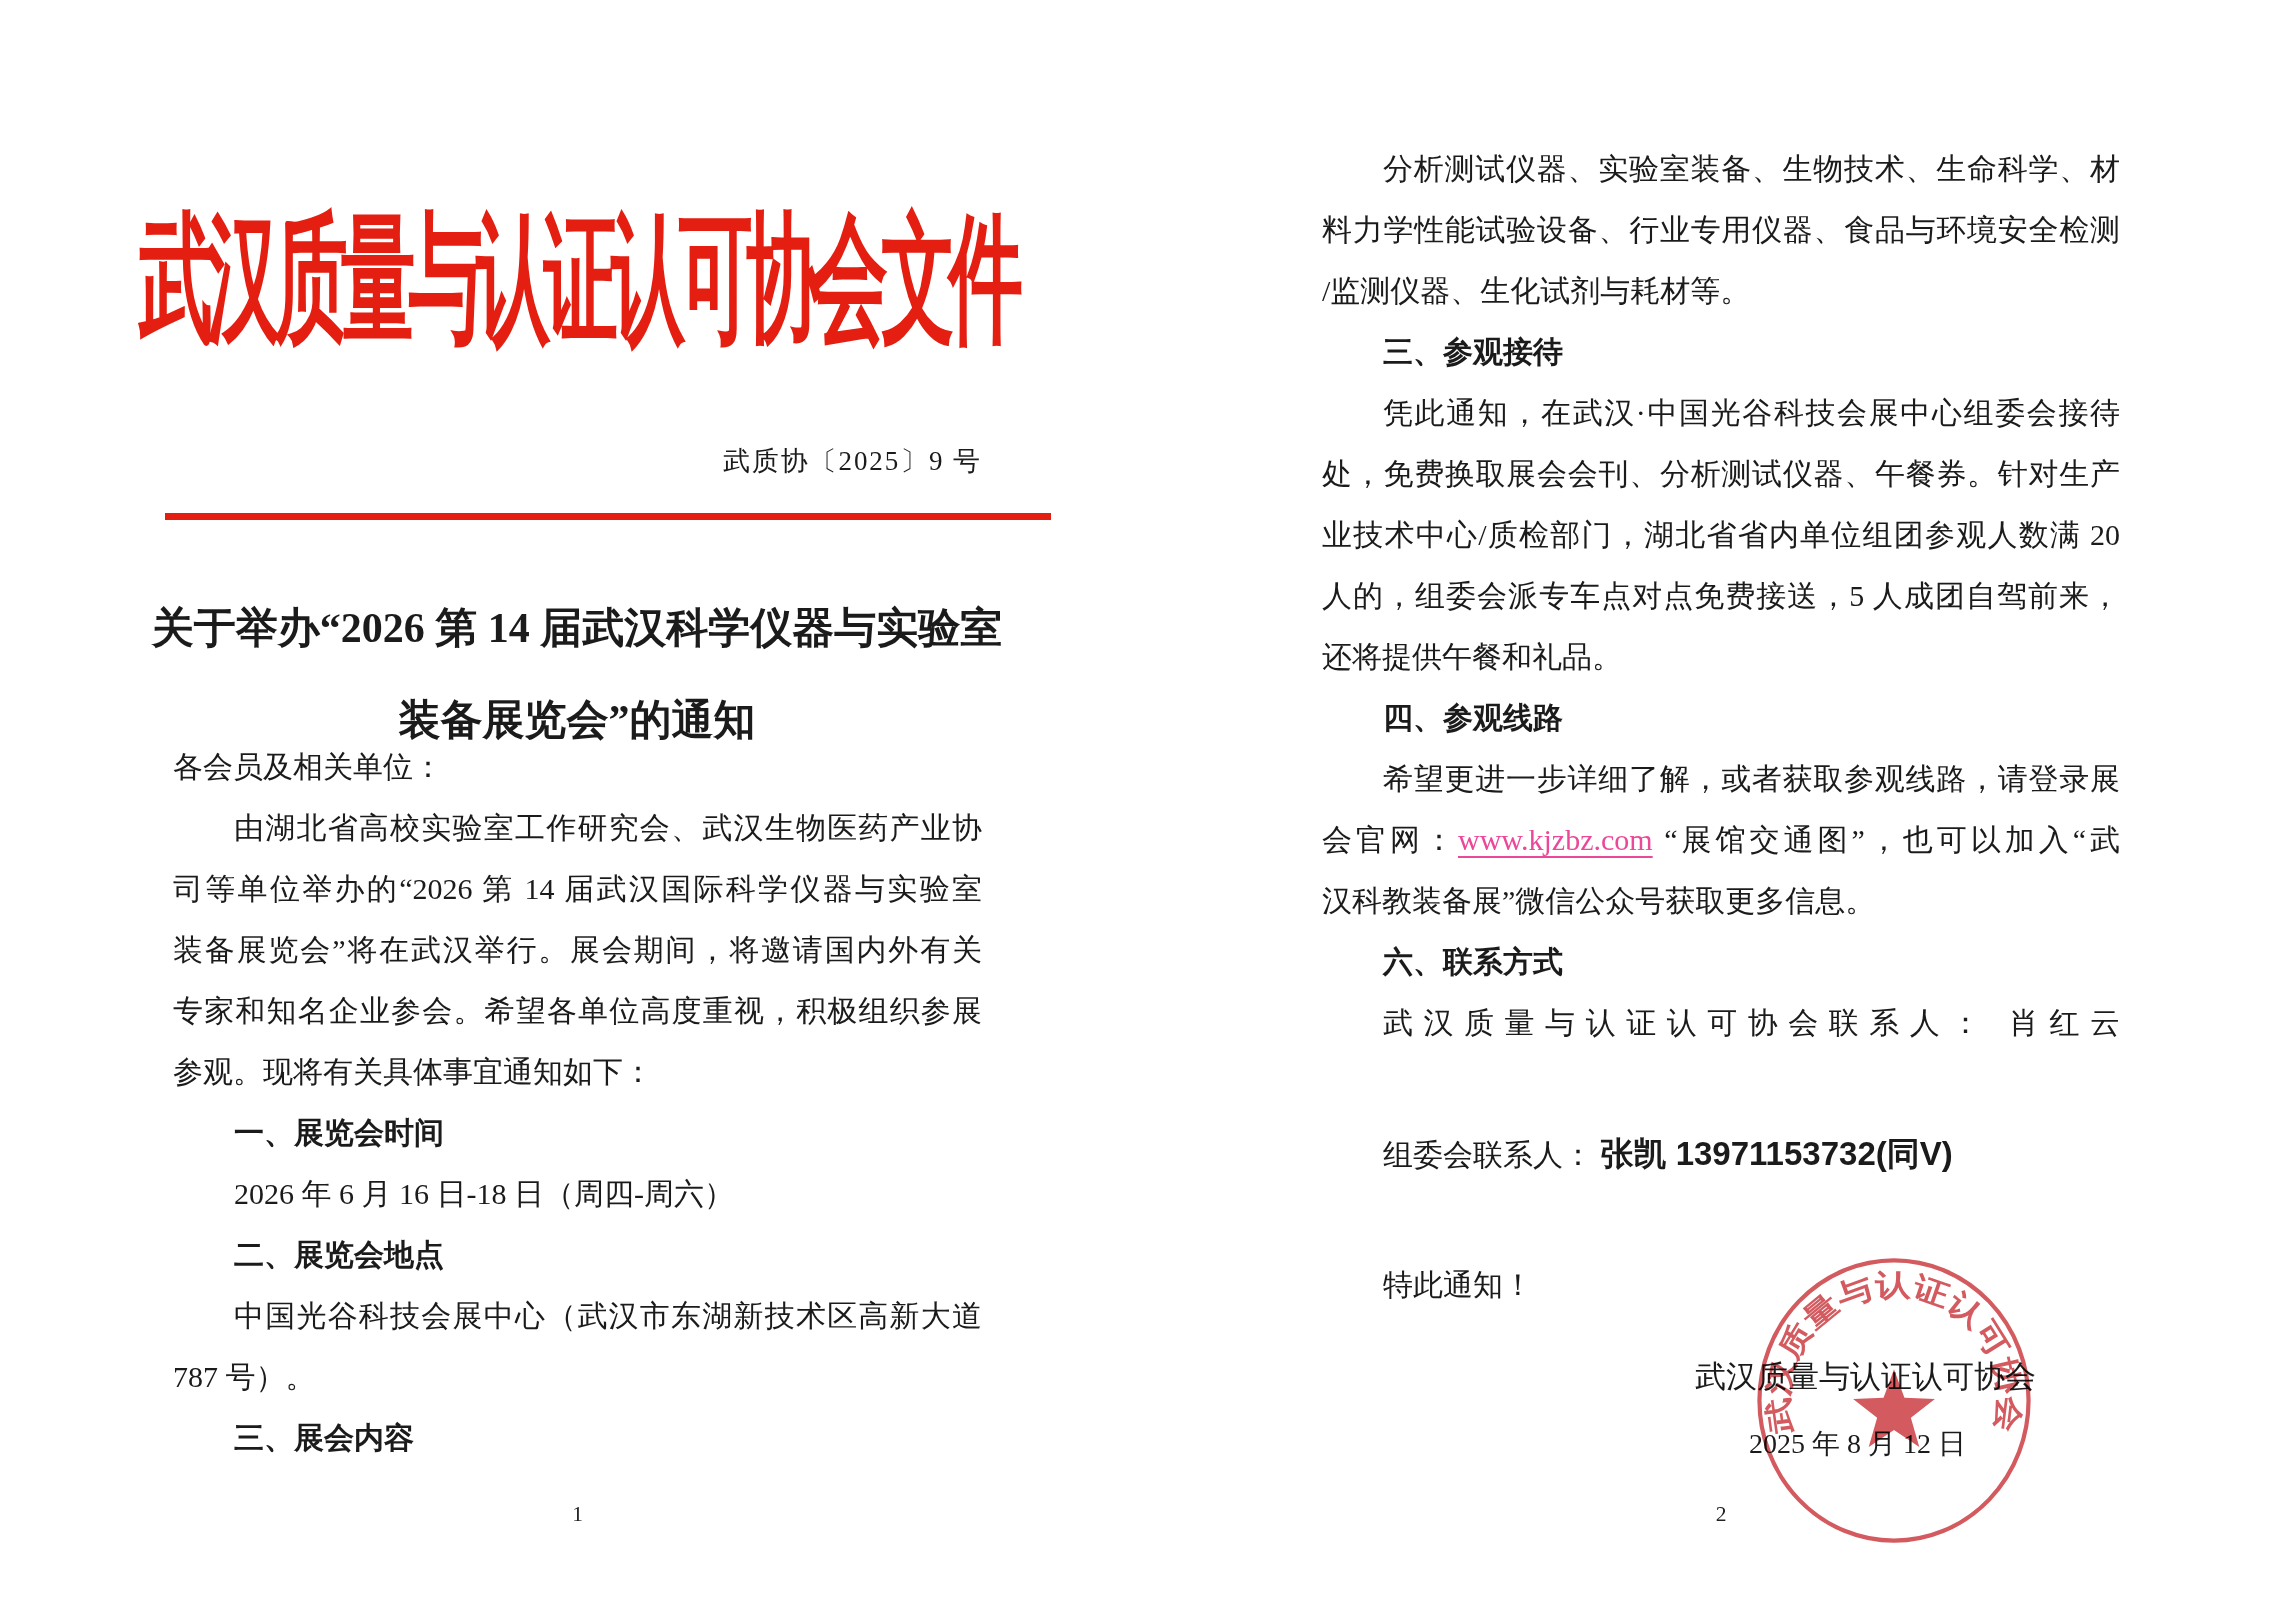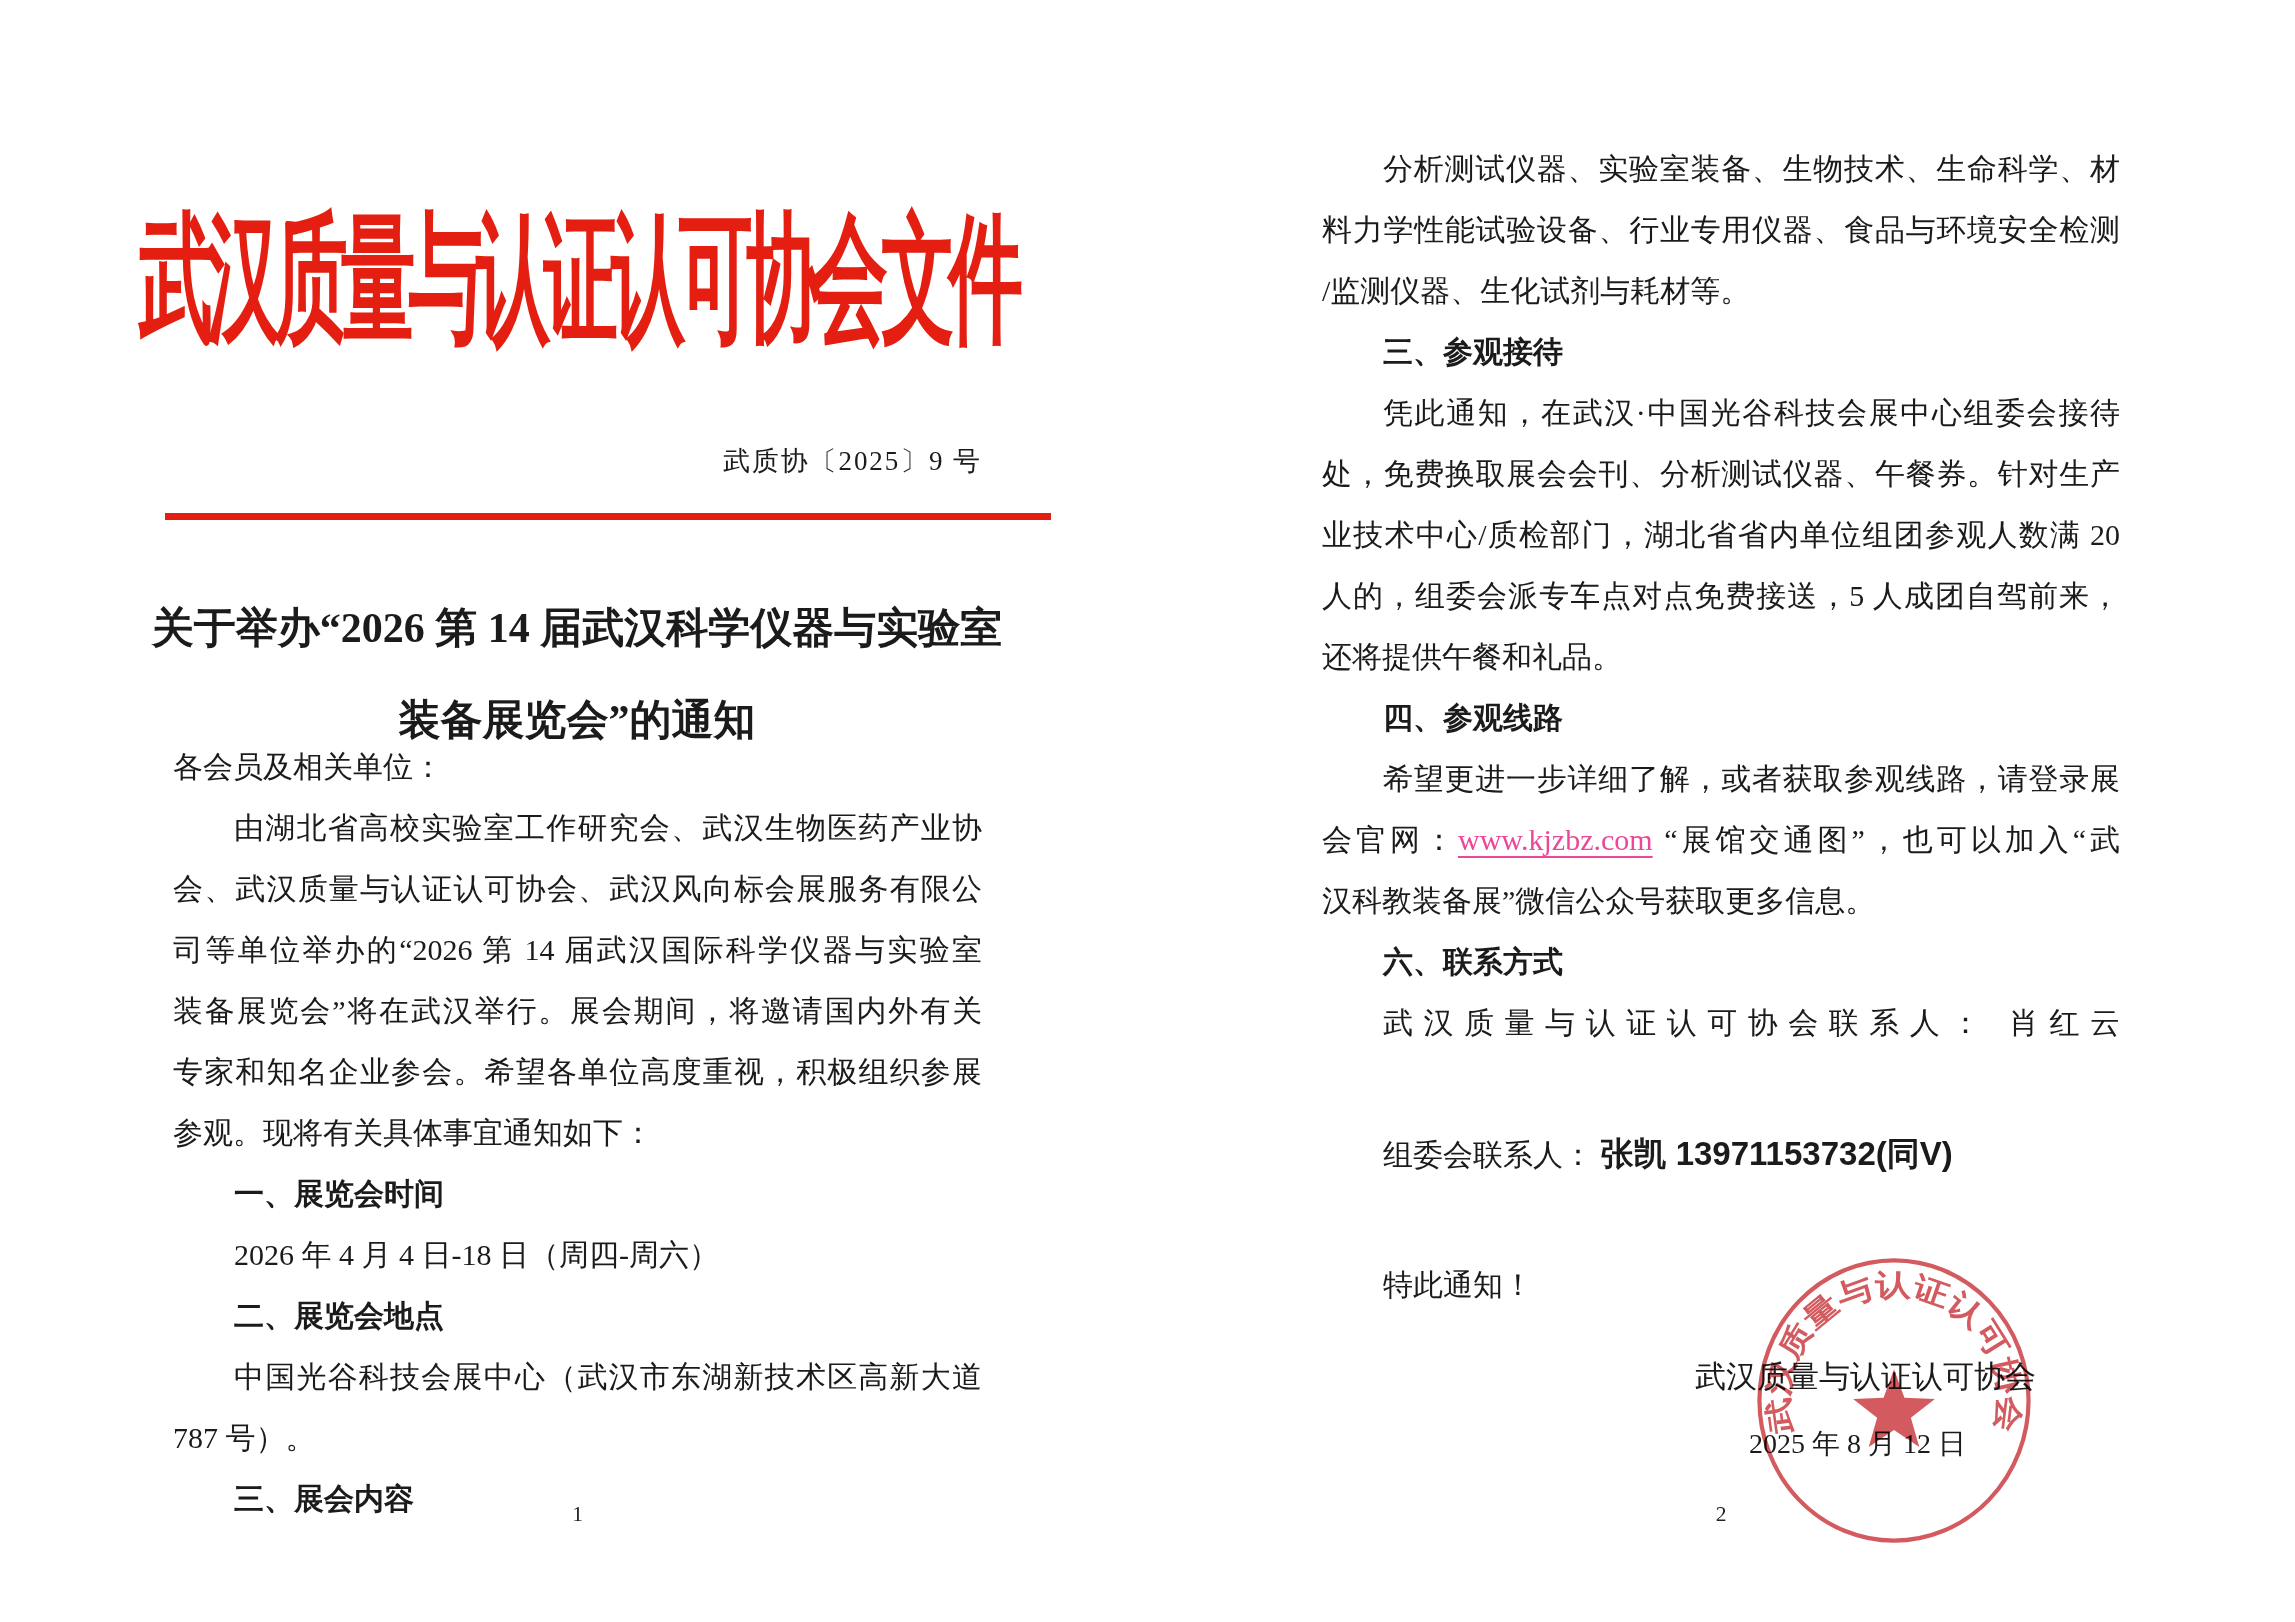--- a/index.html
+++ b/index.html
@@ -61,27 +61,26 @@
 <div class="doc-number">武质协〔2025〕9 号</div>
 
 <div class="red-rule"></div>
 
 <div class="doc-title first">关于举办“2026 第 14 届武汉科学仪器与实验室</div>
 <div class="doc-title second">装备展览会”的通知</div>
 
 <div class="col col1">
   <div class="ln">各会员及相关单位：</div>
   <div class="ln jf ind">由湖北省高校实验室工作研究会、武汉生物医药产业协</div>
-  <div class="ln jf">会、武汉质量与认证认可协会、武汉风向标会展服务有限公</div>
   <div class="ln jf">司等单位举办的“2026 第 14 届武汉国际科学仪器与实验室</div>
   <div class="ln jf">装备展览会”将在武汉举行。展会期间，将邀请国内外有关</div>
   <div class="ln jf">专家和知名企业参会。希望各单位高度重视，积极组织参展</div>
   <div class="ln">参观。现将有关具体事宜通知如下：</div>
   <div class="ln b ind">一、展览会时间</div>
-  <div class="ln ind">2026 年 4 月 4 日-18 日（周四-周六）</div>
+  <div class="ln ind">2026 年 6 月 16 日-18 日（周四-周六）</div>
   <div class="ln b ind">二、展览会地点</div>
   <div class="ln jf ind">中国光谷科技会展中心（武汉市东湖新技术区高新大道</div>
   <div class="ln">787 号）。</div>
   <div class="ln b ind">三、展会内容</div>
 </div>
 
 <div class="pageno pn1">1</div>
 
 <div class="col col2">
   <div class="ln jf ind">分析测试仪器、实验室装备、生物技术、生命科学、材</div>

